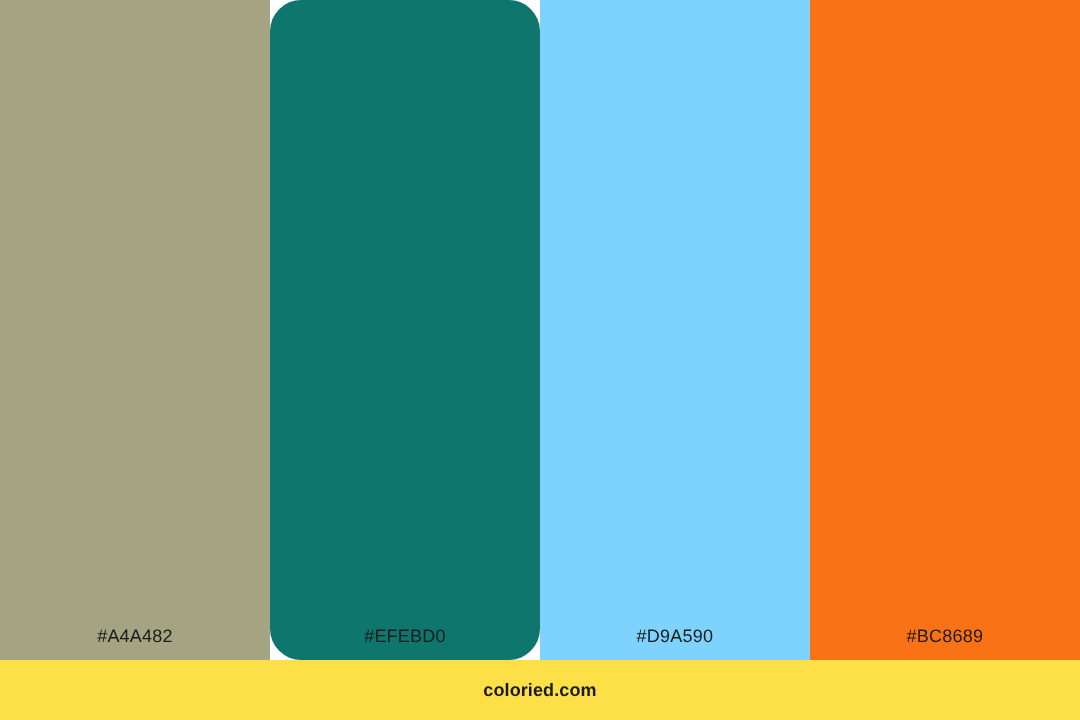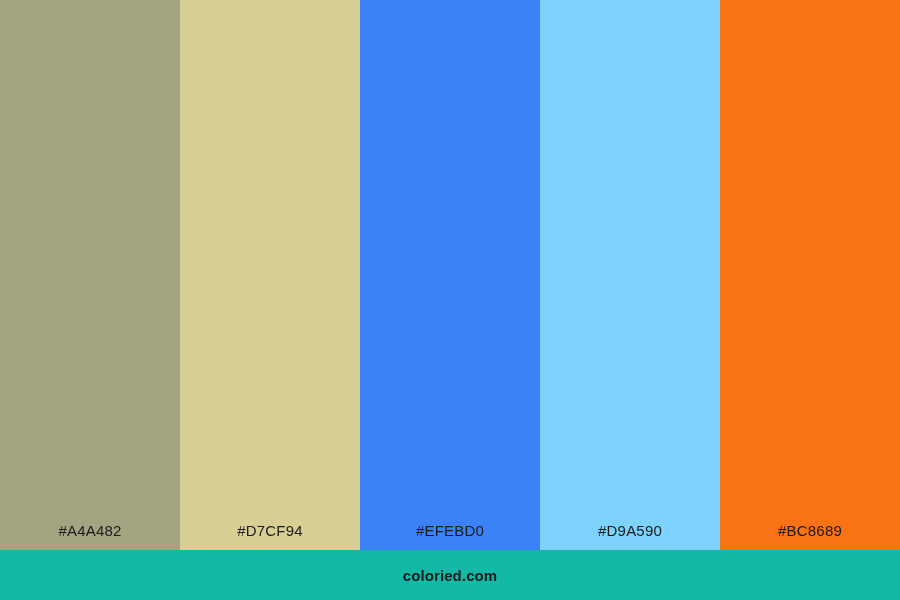--- a/index.html
+++ b/index.html
@@ -80,35 +80,32 @@
 <body>
 
 <div id="palette-page" style="background-color: rgb(255, 255, 255); align-items: flex-end;">
 
   <div id="swatch-strip" style="height: 550px;">
 
     <div class="swatch" style="background-color: rgb(164, 164, 130);">
       <span class="swatch-label" style="color: rgb(27, 27, 27);">#A4A482</span>
     </div>
 
-    <div class="swatch" style="background-color: rgb(215, 207, 148);">
-      <span class="swatch-label" style="color: rgb(27, 27, 27);">#D7CF94</span>
-    </div>
 
-    <div class="swatch" style="background-color: #3b82f6;">
+    <div class="swatch" style="background-color: #0f766e; border-radius: 26px;">
       <span class="swatch-label" style="color: rgb(27, 27, 27);">#EFEBD0</span>
     </div>
 
     <div class="swatch" style="background-color: #7dd3fc;">
       <span class="swatch-label" style="color: rgb(27, 27, 27);">#D9A590</span>
     </div>
 
     <div class="swatch" style="background-color: #f97316;">
       <span class="swatch-label" style="color: rgb(27, 27, 27);">#BC8689</span>
     </div>
 
   </div>
 
-  <div id="footer-bar" style="background-color: #14b8a6;">
+  <div id="footer-bar" style="background-color: #fde047;">
     <span id="site-credit" style="color: rgb(26, 26, 26);">coloried.com</span>
   </div>
 
 </div>
 
 </body></html>

